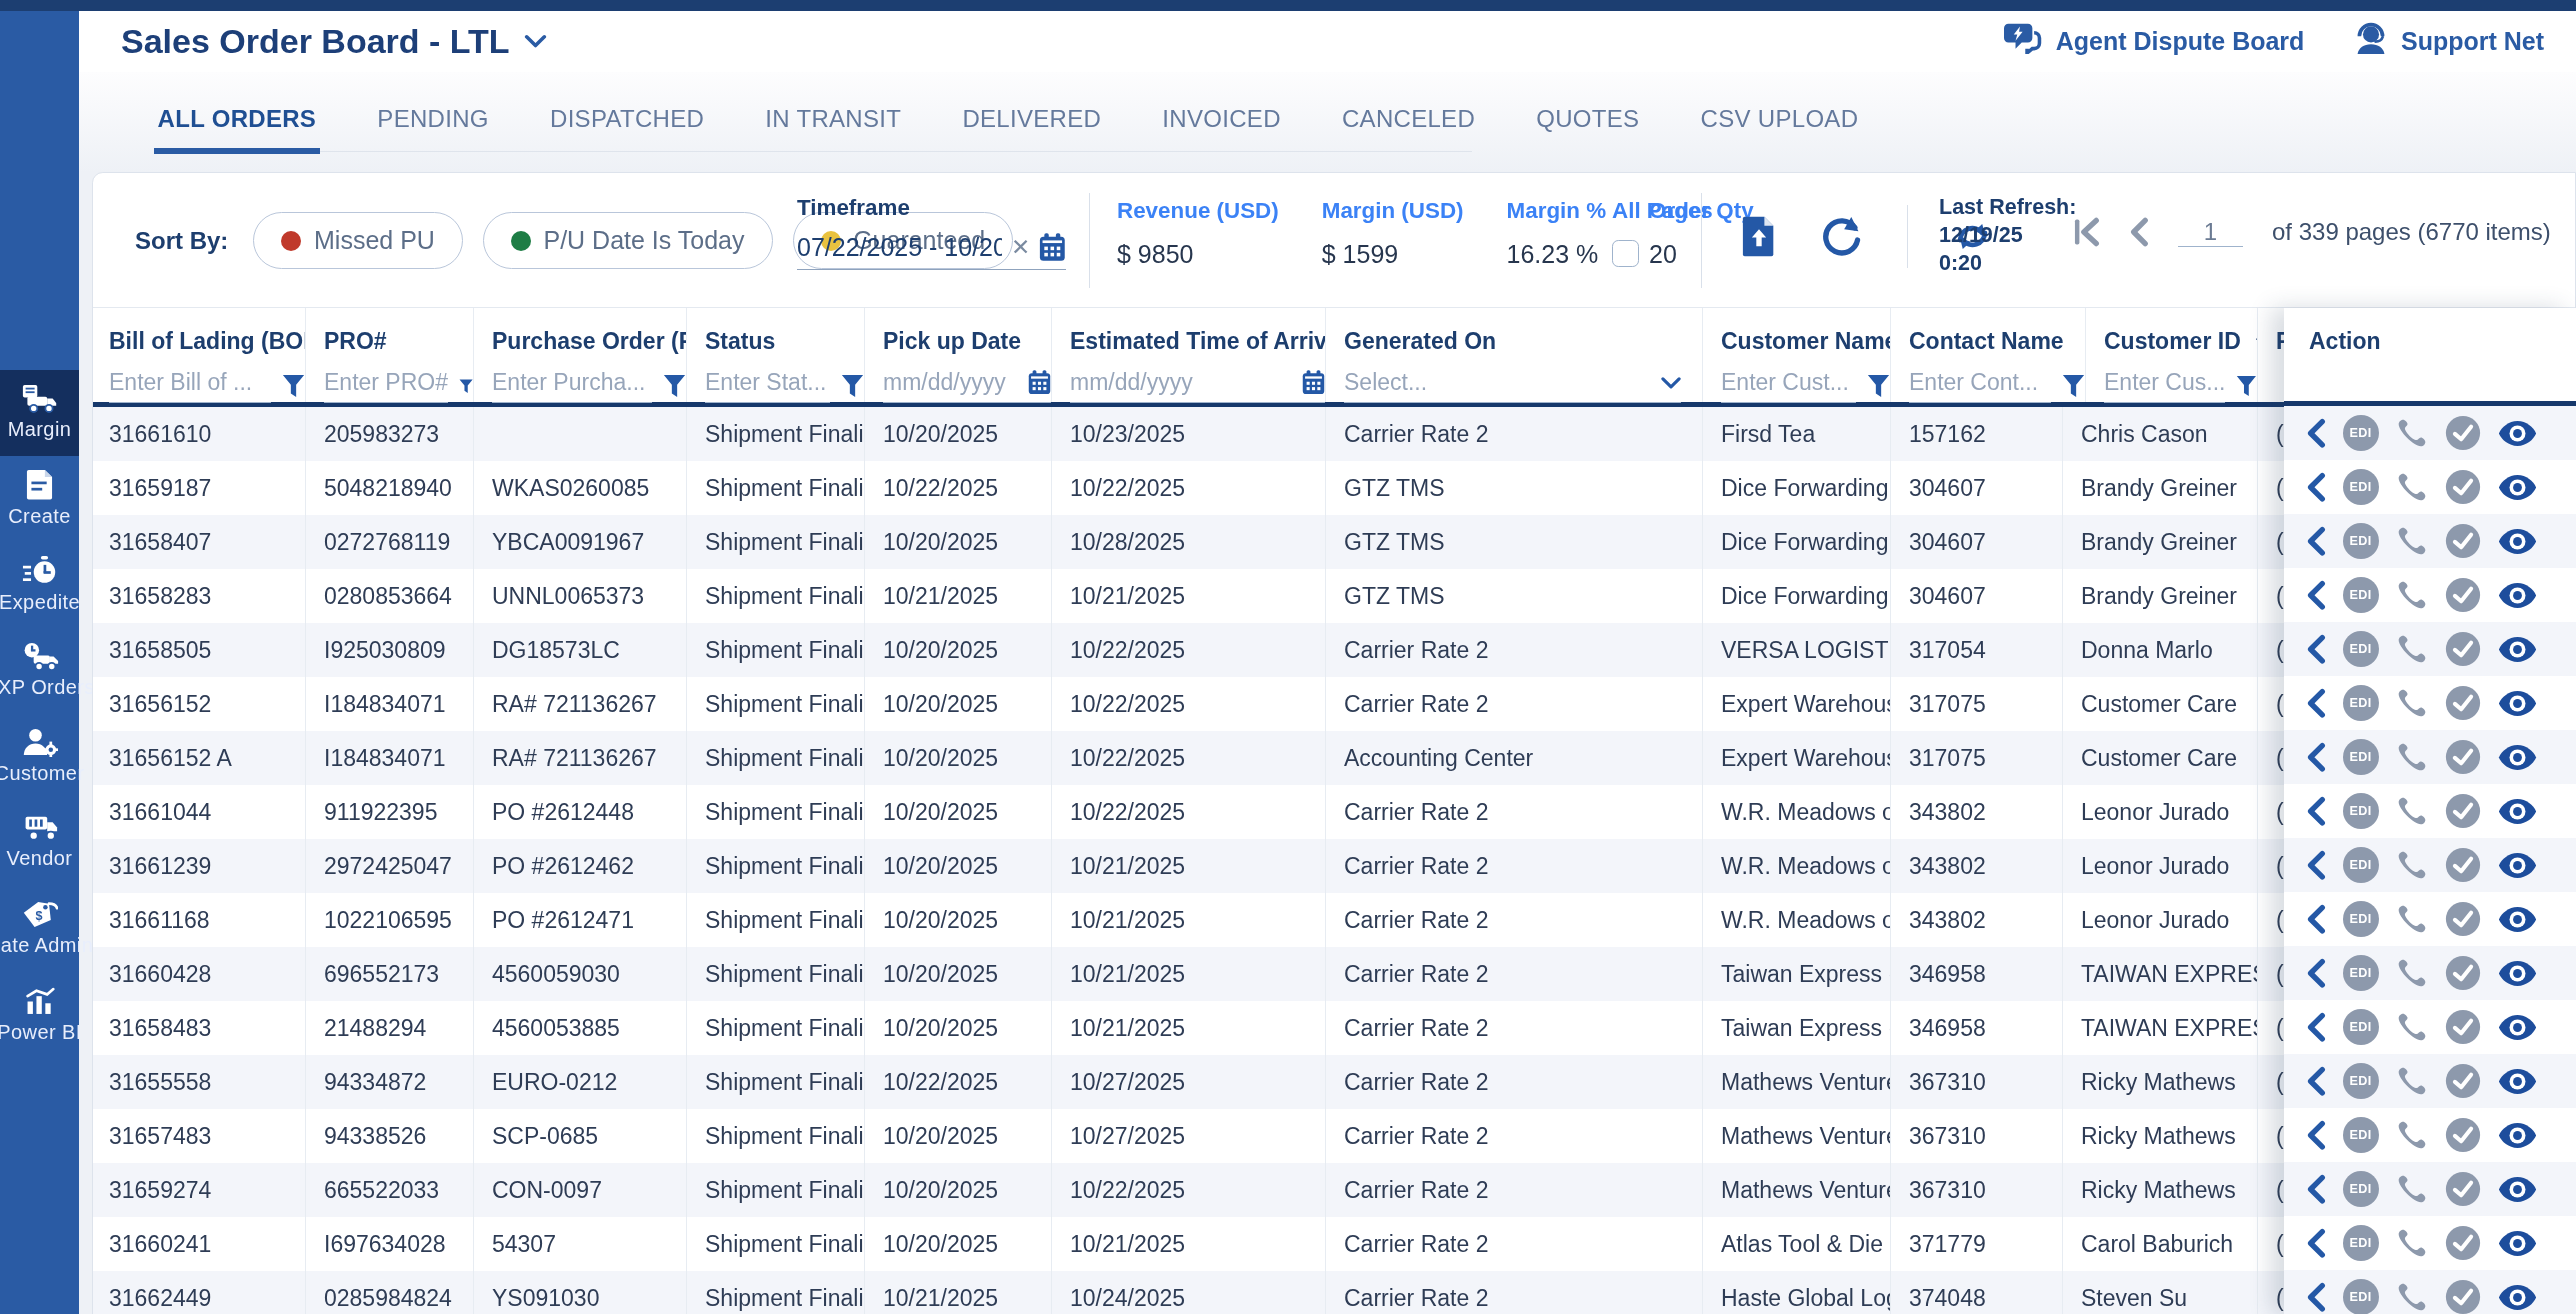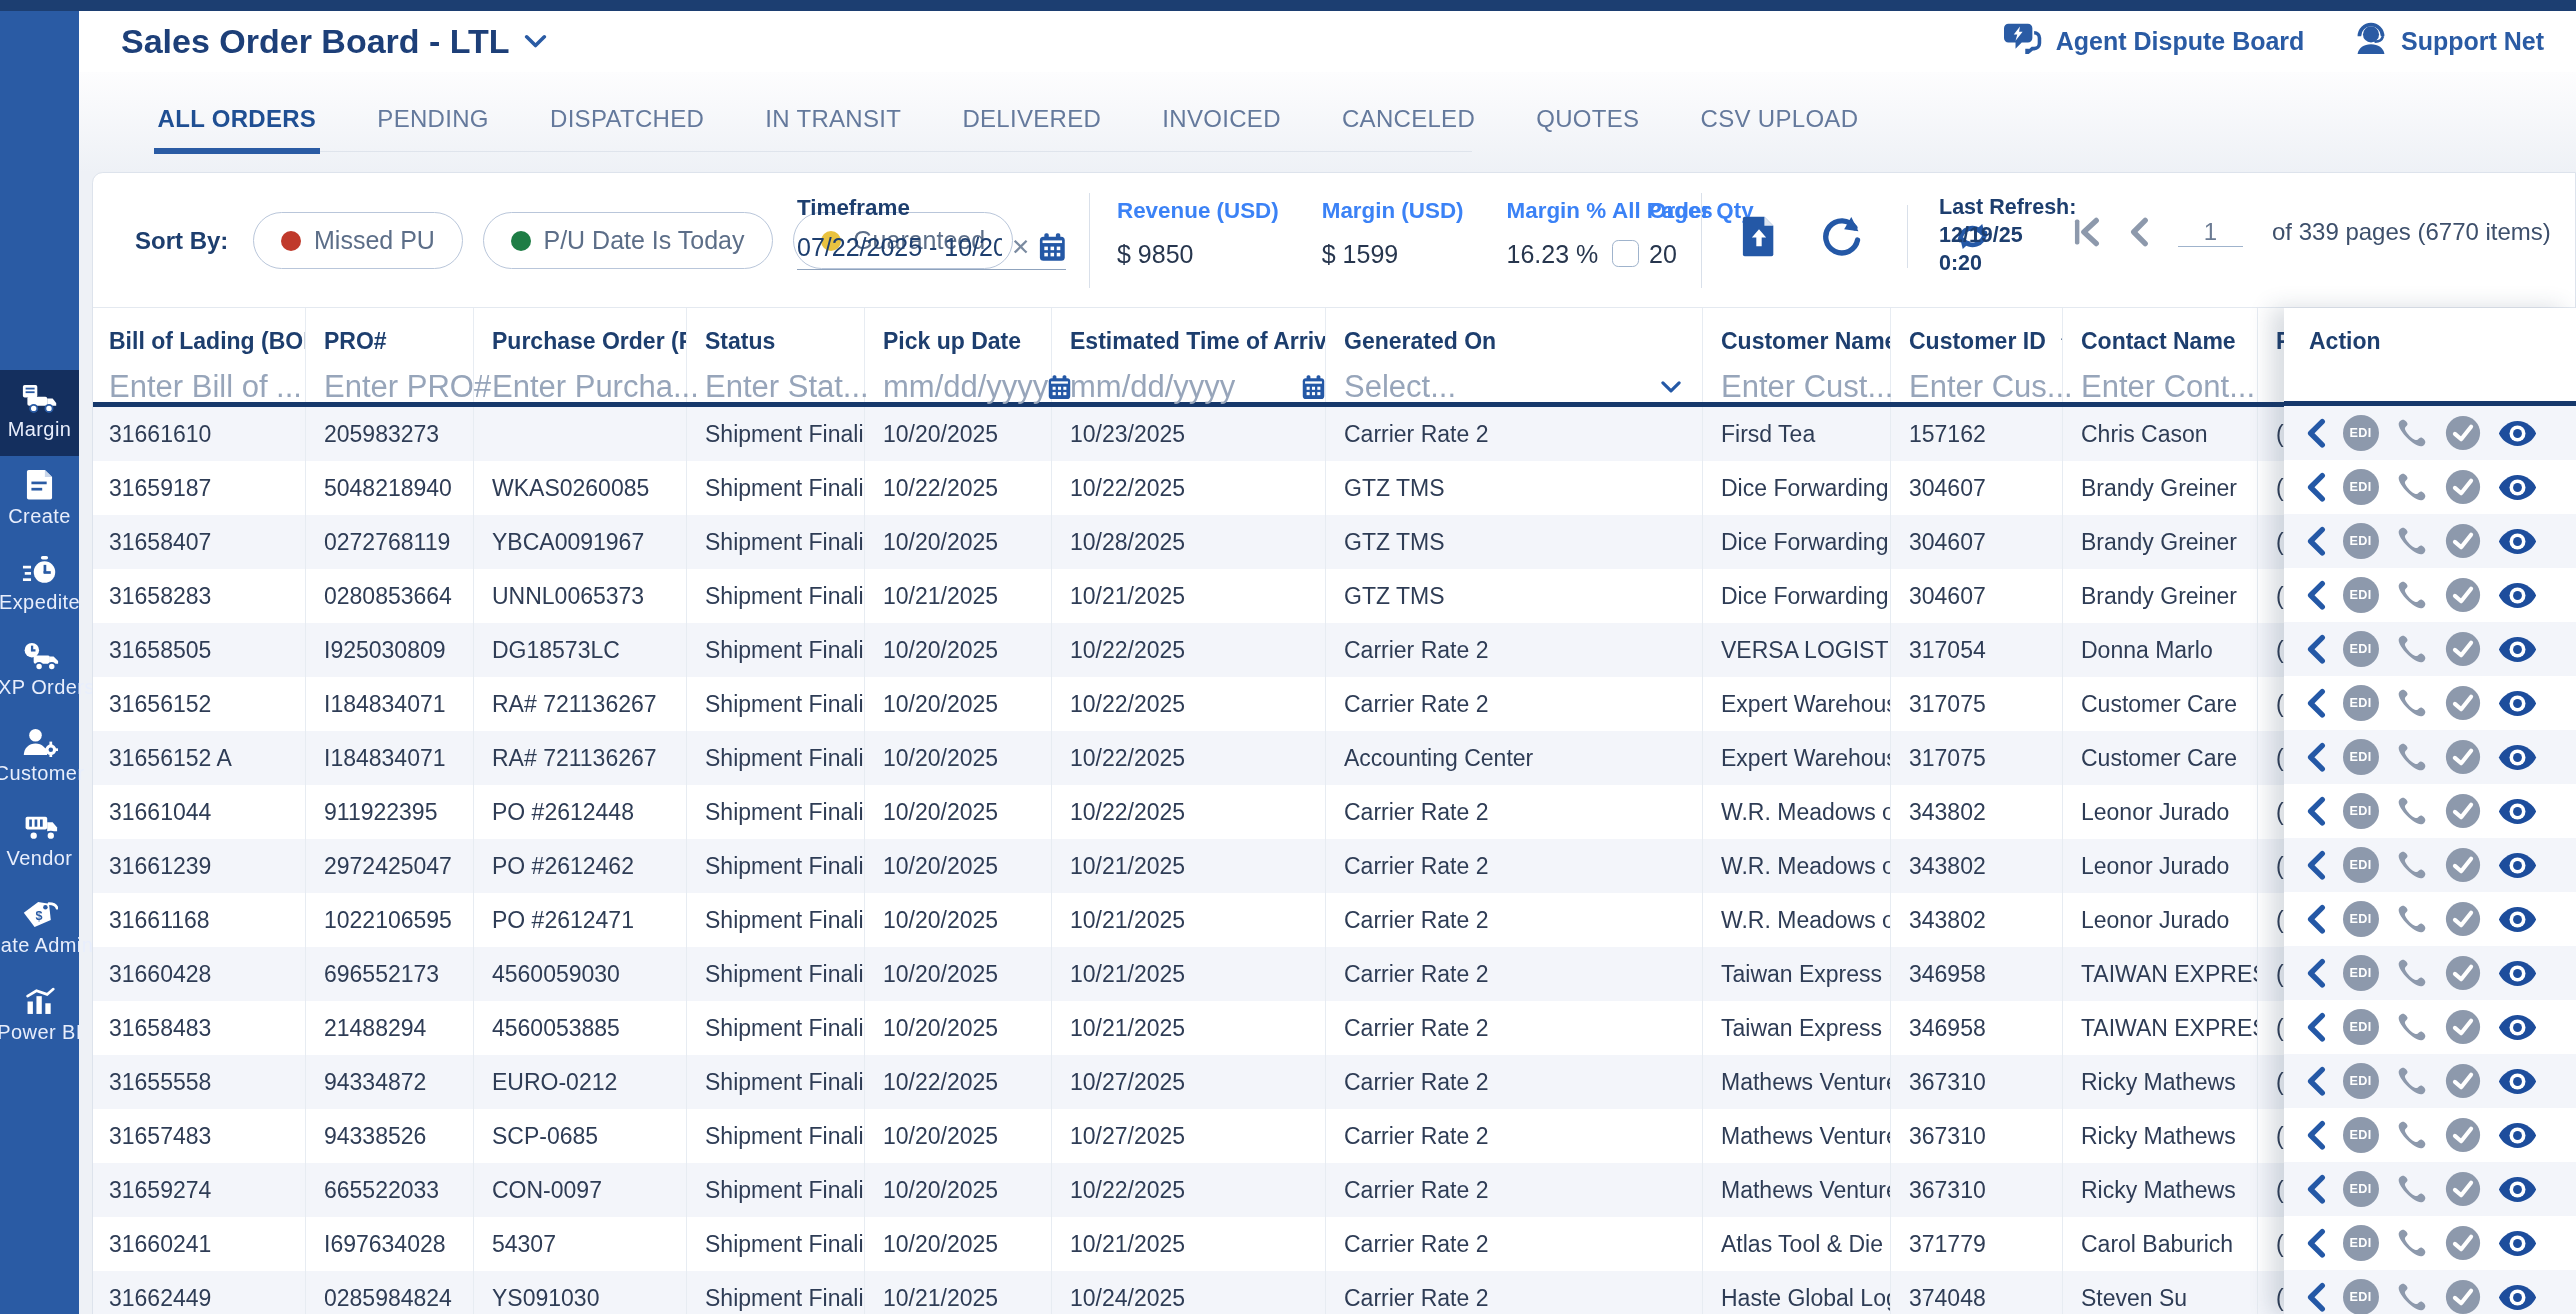--- a/index.html
+++ b/index.html
@@ -59,21 +59,21 @@
   .pg-input { width:65px; border:none; border-bottom:1.8px solid #9fb3cc; font-size:24px; color:#6b7b93; text-align:center; outline:none; background:transparent; font-family:inherit; }
   .pg-summary { font-size:24px; color:#3d4f6b; white-space:nowrap; }
 
   
   .headrow { position:relative; height:99px; display:flex; border-bottom:5.4px solid #16386b; }
   .th { padding:20px 0 0 18px; border-right:0.9px solid #e7ecf2; position:relative; }
   .th-label-row { display:flex; align-items:center; gap:12.6px; font-size:23px; font-weight:bold; color:#1d3e6e; white-space:nowrap; overflow:hidden; }
   .sort-arrow { font-size:23px; color:#1d3e6e; font-weight:bold; }
   .th-filter { margin-top:14.4px; display:flex; align-items:center; gap:10.8px; }
   .ph-box { display:flex; align-items:center; justify-content:space-between; border-bottom:1.8px solid #9fb3cc; padding-bottom:5.4px; }
-  .ph { font-size:31px; color:#97a5ba; white-space:nowrap; overflow:hidden; }
+  .ph { font-size:23px; color:#97a5ba; white-space:nowrap; overflow:hidden; }
 
   .c1{width:213px;} .c1.th{padding-left:16px;}
   .c2{width:168px;} .c3{width:213px;} .c4{width:178px;} .c5{width:187px;}
   .c6{width:274px;} .c7{width:377px;} .c8{width:188px;} .c9{width:172px;}
   .c10{width:195px;} .c11{width:317px; border-right:none;}
 
   .rows { position:relative; }
   .trow { display:flex; height:54px; background:#ffffff; }
   .trow:nth-child(odd) { background:#f3f5fa; }
   .td { display:flex; align-items:center; padding-left:18px; font-size:23px; color:#2e3c55; border-right:0.9px solid #e7ecf2; white-space:nowrap; overflow:hidden; }
@@ -535,44 +535,44 @@
         <span class="ph-box" style="flex:1 1 auto;">
               <span class="ph">Enter Cust...</span>
             </span>
         <svg width="23" height="25" viewBox="0 0 26 28">
               <path d="M1 1h24l-9 11v14l-6-4V12z" fill="#2458a6"></path>
             </svg>
       </div>
 
     </div>
 
+    <div class="th c10">
+      <div class="th-label-row">
+        <span>Contact Name</span>
+
+      </div>
+      <div class="th-filter v-text">
+        <span class="ph-box" style="flex:1 1 auto;">
+              <span class="ph">Enter Cont...</span>
+            </span>
+        <svg width="23" height="25" viewBox="0 0 26 28">
+              <path d="M1 1h24l-9 11v14l-6-4V12z" fill="#2458a6"></path>
+            </svg>
+      </div>
+
+    </div>
+
     <div class="th c9">
       <div class="th-label-row">
         <span>Customer ID</span>
         <span class="sort-arrow">↑</span>
       </div>
       <div class="th-filter v-text">
         <span class="ph-box" style="flex:1 1 auto;">
               <span class="ph">Enter Cus...</span>
-            </span>
-        <svg width="23" height="25" viewBox="0 0 26 28">
-              <path d="M1 1h24l-9 11v14l-6-4V12z" fill="#2458a6"></path>
-            </svg>
-      </div>
-
-    </div>
-
-    <div class="th c10">
-      <div class="th-label-row">
-        <span>Contact Name</span>
-
-      </div>
-      <div class="th-filter v-text">
-        <span class="ph-box" style="flex:1 1 auto;">
-              <span class="ph">Enter Cont...</span>
             </span>
         <svg width="23" height="25" viewBox="0 0 26 28">
               <path d="M1 1h24l-9 11v14l-6-4V12z" fill="#2458a6"></path>
             </svg>
       </div>
 
     </div>
 
     <div class="th c11">
       <div class="th-label-row">

